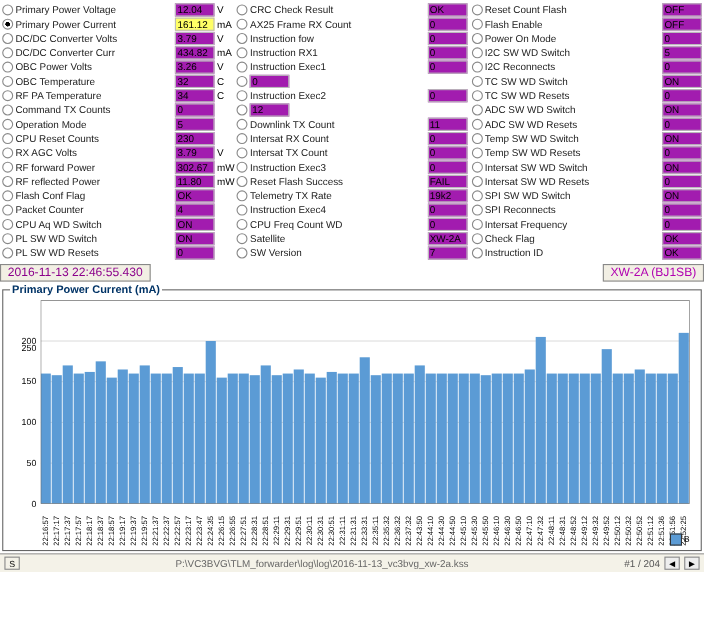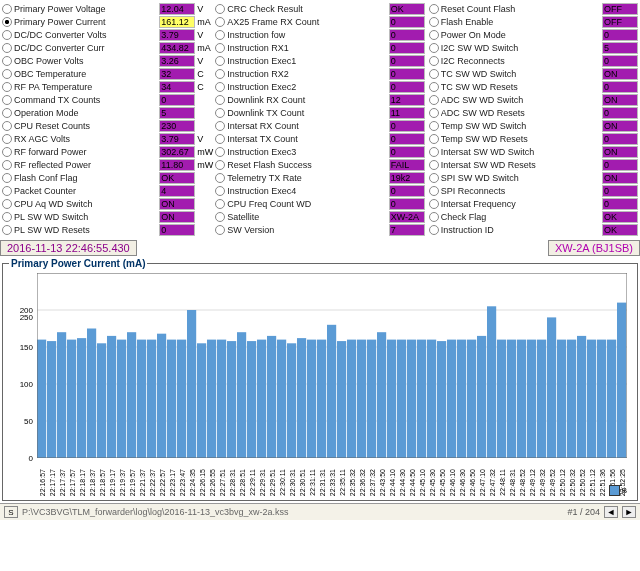--- a/index.html
+++ b/index.html
@@ -23,21 +23,21 @@
   .plot { position:absolute; left:28px; top:0; right:2px; height:185px;}
   .grid line{stroke:#bbb; stroke-width:0.5;}
   .ylabels{position:absolute; left:0; top:0; width:26px; height:185px;}
   .ylabels span{position:absolute; right:2px; font-size:8px; transform:translateY(-50%);}
   .xlabels{position:absolute; left:28px; right:2px; top:185px; height:38px; overflow:hidden;}
   .xlabels span{position:absolute; font-size:7px; writing-mode:vertical-rl; transform:rotate(180deg); transform-origin:center; bottom:0;}
   .blegend{position:absolute; right:4px; bottom:2px; font-size:8px;}
   .blegend::before{content:""; display:inline-block; width:9px; height:9px; background:#5b9bd5; border:1px solid #333; margin-right:2px; vertical-align:middle;}
   .footer{display:flex; align-items:center; border-top:1px solid #999; padding:2px 4px; gap:4px; font-size:9px; background:#f4f2e8;}
   .footer .s{border:1px solid #888; width:14px; height:12px; display:flex; align-items:center; justify-content:center; font-size:8px;}
-  .footer .path{flex:1; color:#666;}
+  .footer .path{flex:1; color:#666;text-align:center;}
   .footer .pg{color:#555;}
   .footer .btn{width:14px; height:12px; border:1px solid #888; background:#eee; display:flex; align-items:center; justify-content:center;}
 </style>
 </head>
 <body>
 
 <div class="cols">
   <div class="col" id="c1">
       <div class="row">
         <span class="radio"></span>
@@ -169,31 +169,29 @@
         <span class="lbl">Instruction RX1</span>
         <span class="val">0</span>
       </div>
       <div class="row">
         <span class="radio"></span>
         <span class="lbl">Instruction Exec1</span>
         <span class="val">0</span>
       </div>
       <div class="row">
         <span class="radio"></span>
-        <span class="lbl">Instruction RX2</span>
         <span class="val">0</span>
       </div>
       <div class="row">
         <span class="radio"></span>
         <span class="lbl">Instruction Exec2</span>
         <span class="val">0</span>
       </div>
       <div class="row">
         <span class="radio"></span>
-        <span class="lbl">Downlink RX Count</span>
         <span class="val">12</span>
       </div>
       <div class="row">
         <span class="radio"></span>
         <span class="lbl">Downlink TX Count</span>
         <span class="val">11</span>
       </div>
       <div class="row">
         <span class="radio"></span>
         <span class="lbl">Intersat RX Count</span>

